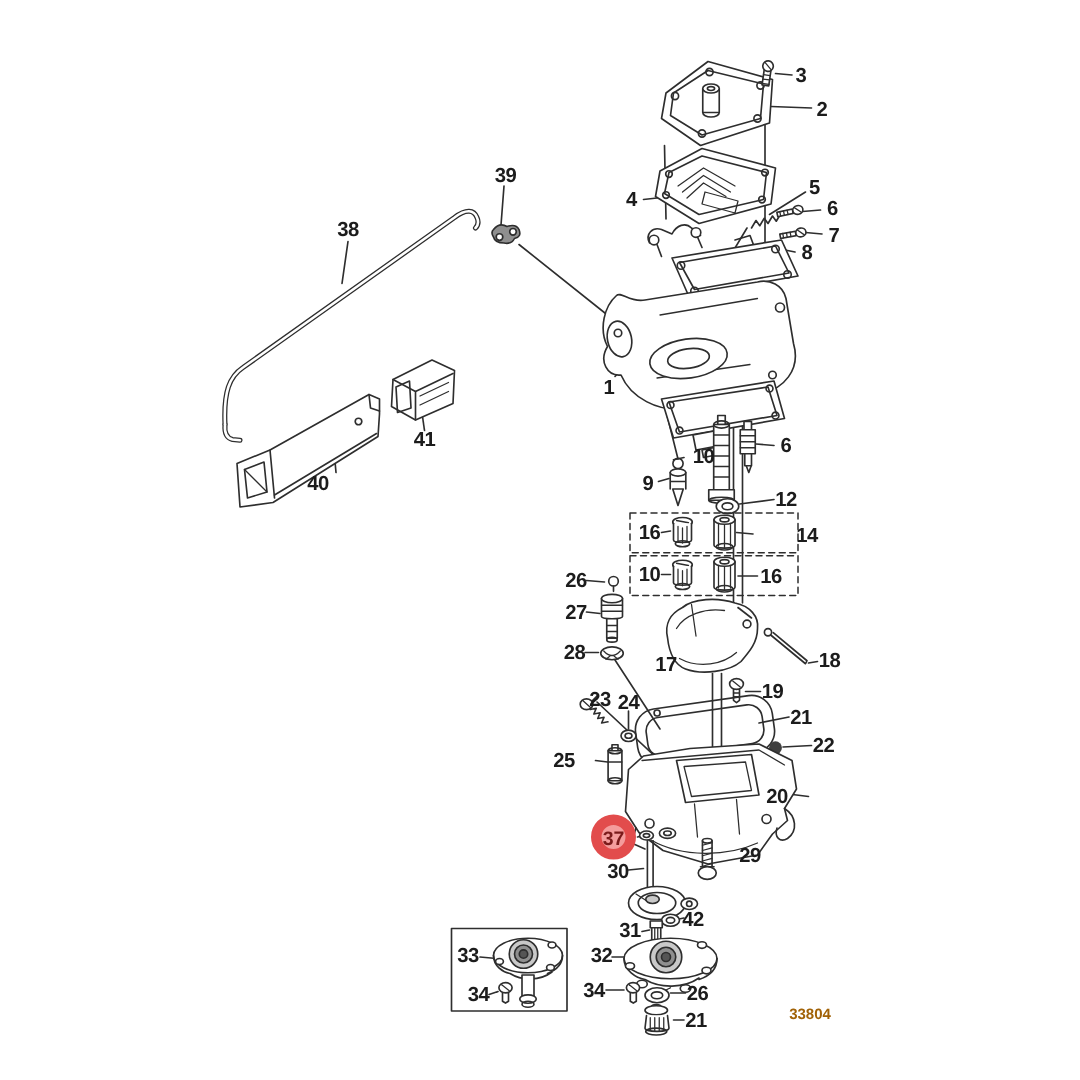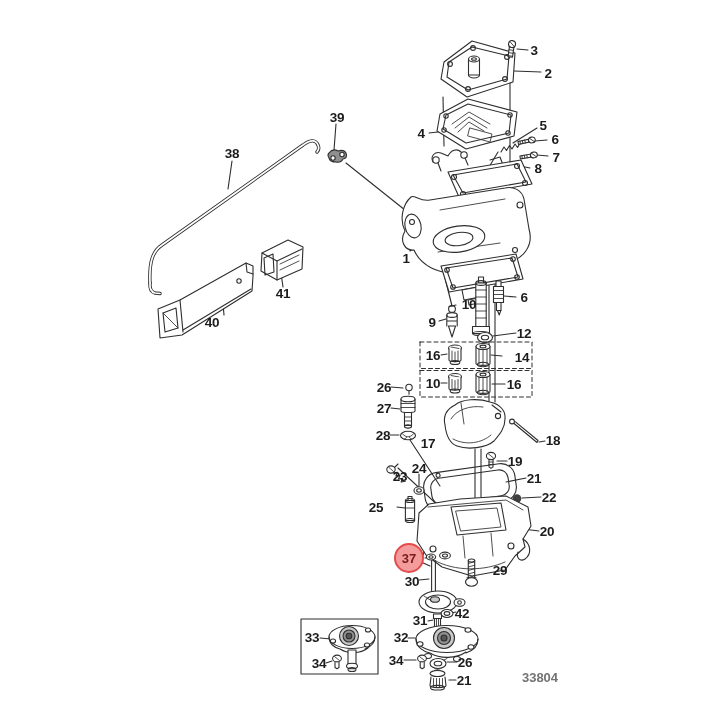--- a/index.html
+++ b/index.html
@@ -11,23 +11,23 @@
   .wf{fill:#ffffff;}
   .g1{fill:#c9c9c9;}
   .g2{fill:#8f8f8f;}
   .g3{fill:#555555;}
   .df{fill:#3f3f3f;stroke:none;}
   .dash{stroke-dasharray:4 3;stroke-width:1;}
   .tube{stroke-width:3.4;}
   .tubein{stroke:#ffffff;stroke-width:1.7;}
   .lbl{position:absolute;transform:translate(-50%,-50%);font-weight:bold;font-size:13.5px;
        color:#1c1c1c;letter-spacing:-0.3px;white-space:nowrap;}
-  .code{position:absolute;transform:translate(-50%,-50%);font-weight:bold;font-size:13px;color:#737373;}
+  .code{position:absolute;transform:translate(-50%,-50%);font-weight:bold;font-size:10px;color:#a16207;}
   .highlight-circle{position:absolute;left:394px;top:543px;width:30px;height:30px;border-radius:50%;
-       border:2px solid #4d7c0f;background:#f49c9c;box-sizing:border-box;display:flex;
+       border:7px solid #4d7c0f;background:#f49c9c;box-sizing:border-box;display:flex;
        align-items:center;justify-content:center;font-weight:bold;font-size:13px;color:#7a1a1a;}
 </style>
 </head>
 <body>
 
 <div class="stage">
 
 <svg width="720" height="720" viewBox="0 0 720 720">
   <g class="art">
 
@@ -452,30 +452,30 @@
 <div class="lbl" style="left:421px;top:133px">4</div>
 <div class="lbl" style="left:543px;top:125px">5</div>
 <div class="lbl" style="left:555px;top:139px">6</div>
 <div class="lbl" style="left:556px;top:157px">7</div>
 <div class="lbl" style="left:538px;top:168px">8</div>
 <div class="lbl" style="left:432px;top:322px">9</div>
 <div class="lbl" style="left:469px;top:304px">10</div>
 <div class="lbl" style="left:524px;top:297px">6</div>
 <div class="lbl" style="left:524px;top:333px">12</div>
 <div class="lbl" style="left:433px;top:355px">16</div>
-<div class="lbl" style="left:522px;top:357px">14</div>
+<div class="lbl" style="left:538px;top:357px">14</div>
 <div class="lbl" style="left:433px;top:383px">10</div>
 <div class="lbl" style="left:514px;top:384px">16</div>
-<div class="lbl" style="left:428px;top:443px">17</div>
+<div class="lbl" style="left:444px;top:443px">17</div>
 <div class="lbl" style="left:553px;top:440px">18</div>
 <div class="lbl" style="left:515px;top:461px">19</div>
-<div class="lbl" style="left:547px;top:531px">20</div>
+<div class="lbl" style="left:518px;top:531px">20</div>
 <div class="lbl" style="left:534px;top:478px">21</div>
 <div class="lbl" style="left:549px;top:497px">22</div>
-<div class="lbl" style="left:400px;top:476px">23</div>
+<div class="lbl" style="left:400px;top:466px">23</div>
 <div class="lbl" style="left:419px;top:468px">24</div>
 <div class="lbl" style="left:376px;top:507px">25</div>
 <div class="lbl" style="left:384px;top:387px">26</div>
 <div class="lbl" style="left:384px;top:408px">27</div>
 <div class="lbl" style="left:383px;top:435px">28</div>
 <div class="lbl" style="left:500px;top:570px">29</div>
 <div class="lbl" style="left:412px;top:581px">30</div>
 <div class="lbl" style="left:420px;top:620px">31</div>
 <div class="lbl" style="left:401px;top:637px">32</div>
 <div class="lbl" style="left:312px;top:637px">33</div>

